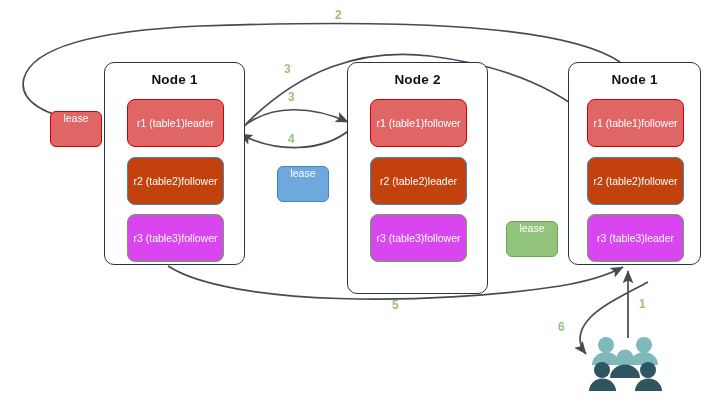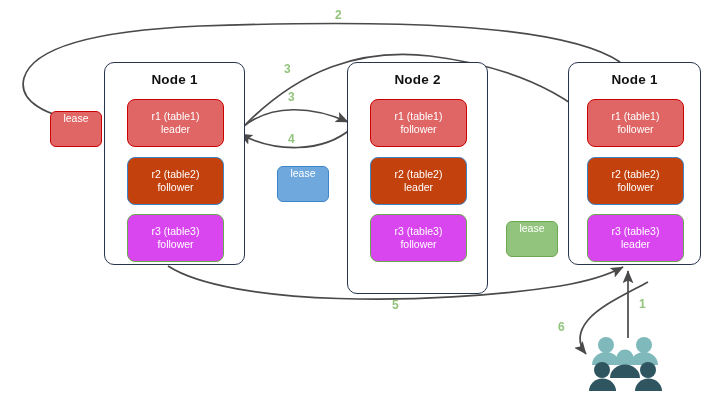--- a/index.html
+++ b/index.html
@@ -25,21 +25,21 @@
     letter-spacing:.2px;
   }
   .replica{
     position:absolute;
     left:22px;
     width:97px;
     height:48px;
     border-radius:8px;
     box-sizing:border-box;
     display:flex;
-    flex-direction:column;
+    flex-direction:row;
     align-items:center;
     justify-content:center;
     color:#ffffff;
     font-size:10.5px;
     line-height:13px;
     text-align:center;
   }
   .replica span{display:block;}
   .rep-red{background:#e06666;border:1.6px solid #cc0000;}
   .rep-blue{background:#c2410c;border:1.6px solid #3d85c6;}

